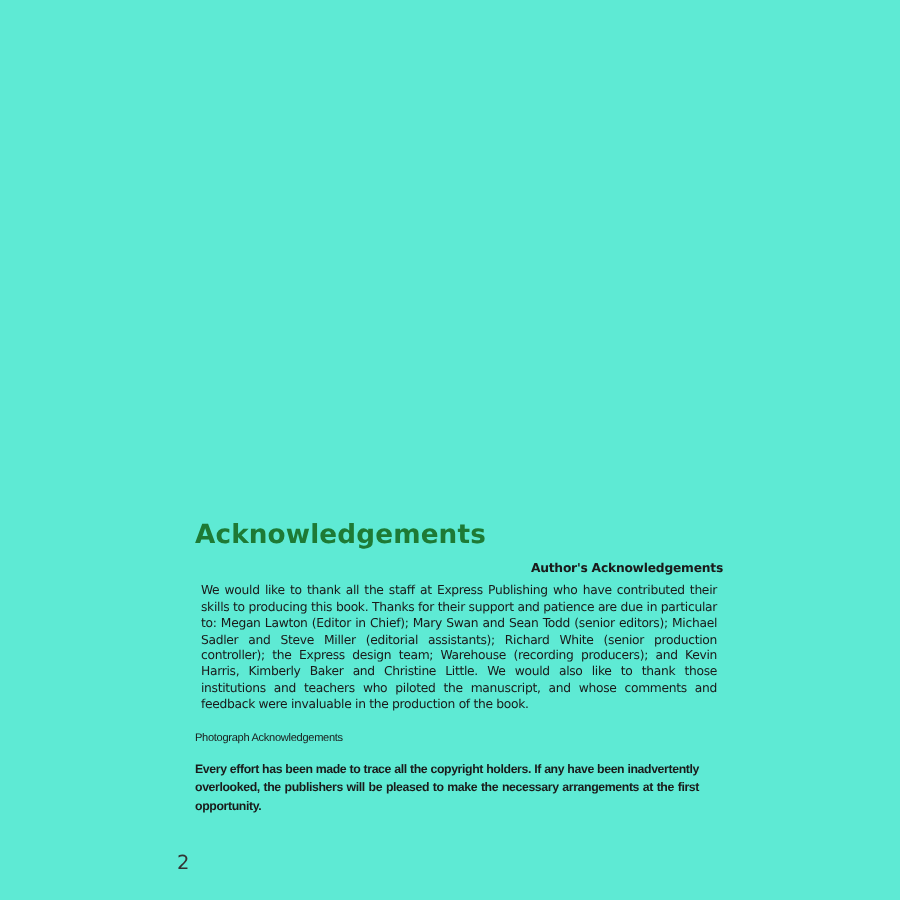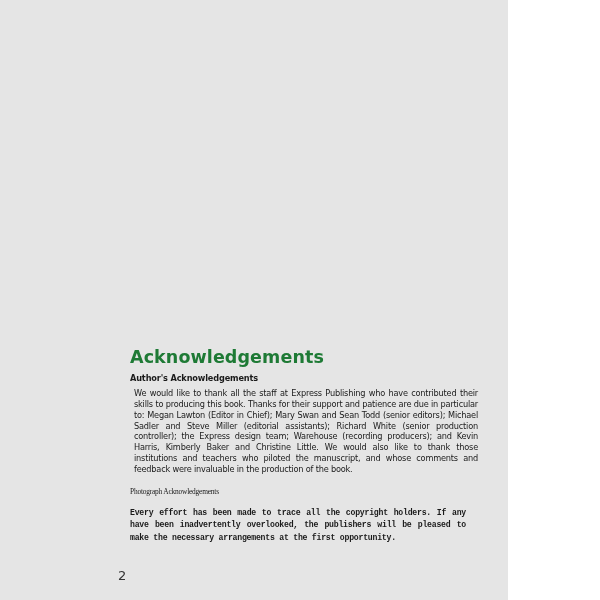--- a/index.html
+++ b/index.html
@@ -11,22 +11,22 @@
       width: 600px;
       height: 600px;
       position: relative;
       overflow: hidden;
       font-family: "DejaVu Sans", sans-serif;
       color: #1a1a1a;
     }
     .page {
       position: absolute;
       left: 0; top: 0;
-      width: 508px; height: 600px;
-      background: #e5e5e5;
+      width: 600px; height: 600px;
+      background: #5eead4;
     }
     .content {
       position: absolute;
       left: 130px;
       top: 346px;
       width: 352px;
     }
     .title {
       font-family: "DejaVu Sans", sans-serif;
       font-weight: bold;
@@ -38,49 +38,50 @@
       white-space: nowrap;
     }
     .sub-heading {
       font-family: "DejaVu Sans", sans-serif;
       font-weight: bold;
       font-size: 8.2px;
       line-height: 10.8px;
       margin: 0;
       color: #1a1a1a;
       letter-spacing: -0.15px;
+      text-align: right;
     }
     .para {
       font-family: "DejaVu Sans", sans-serif;
       font-size: 8.2px;
       line-height: 10.9px;
       text-align: justify;
       margin: 4px;
       color: #1a1a1a;
       letter-spacing: -0.2px;
     }
     .para.last-left { text-align-last: left; }
     .photo-heading {
-      font-family: Liberation Serif, serif;
+      font-family: Liberation Sans, sans-serif;
       font-size: 7.4px;
       line-height: 10.2px;
       margin: 12px 0 0 0;
       color: #1a1a1a;
       letter-spacing: -0.2px;
     }
     .photo-text {
       font-family: "Liberation Sans", sans-serif;
       font-size: 7.4px;
       line-height: 10.2px;
       margin: 0;
       color: #1a1a1a;
       letter-spacing: -0.25px;
     }
     .notice {
-      font-family: Liberation Mono, monospace;
+      font-family: Liberation Sans, sans-serif;
       font-weight: bold;
       font-size: 8.2px;
       line-height: 12.2px;
       text-align: justify;
       text-align-last: left;
       margin: 10px 16px 0 0;
       color: #1a1a1a;
       letter-spacing: -0.25px;
     }
     .page-number {

